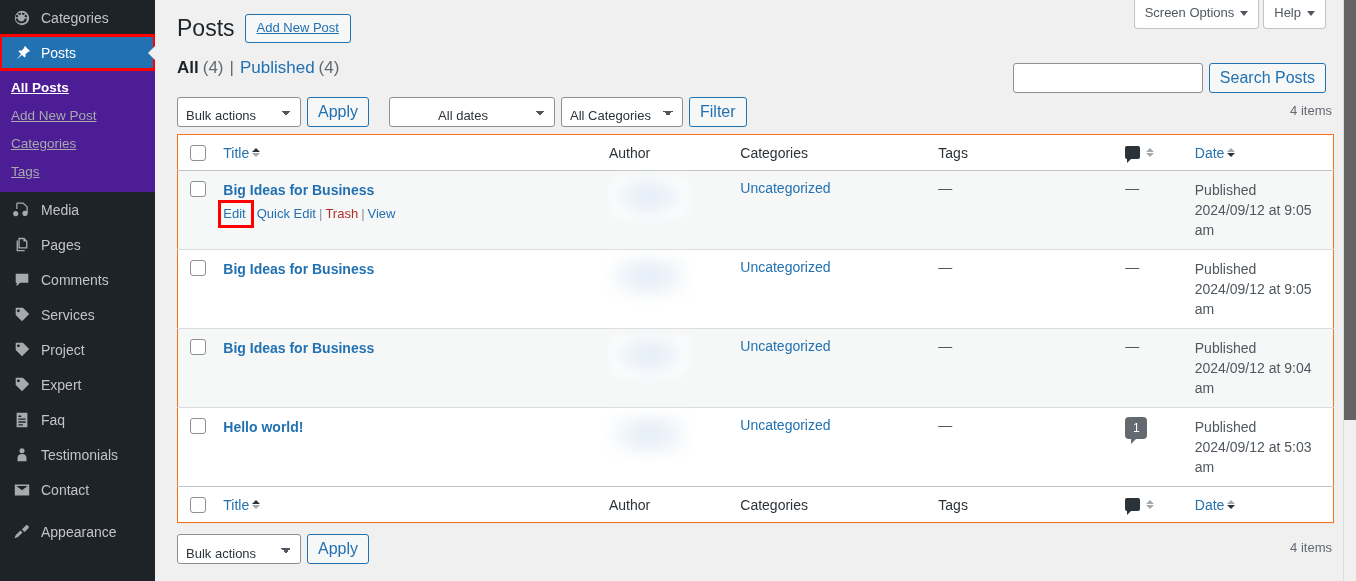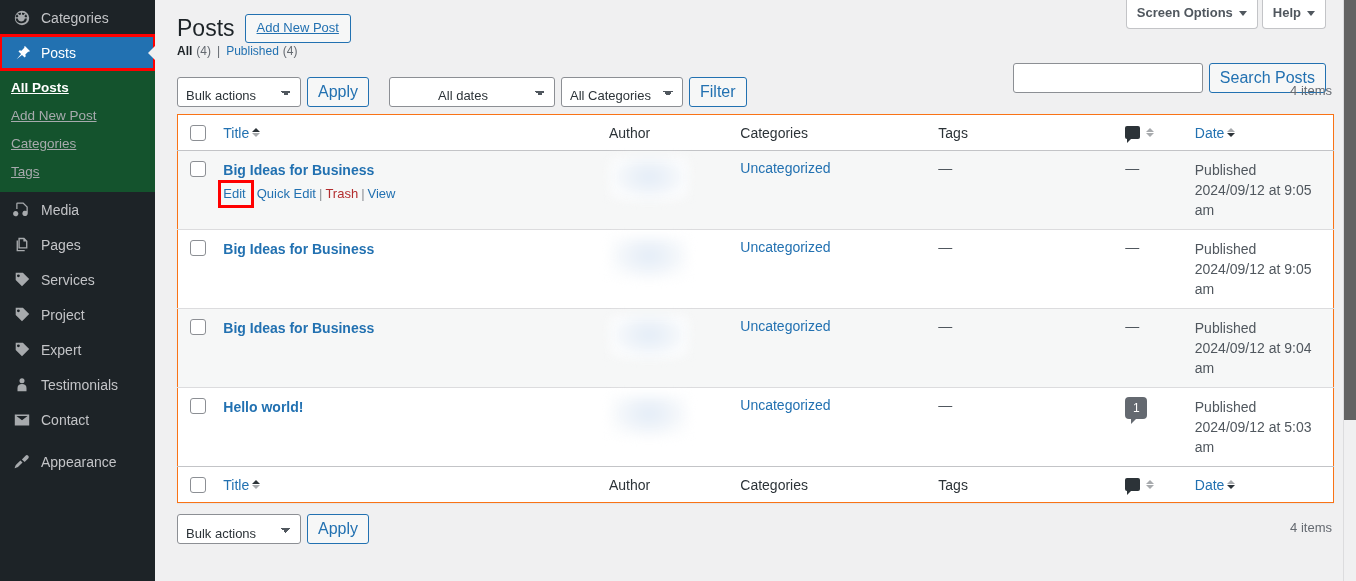--- a/index.html
+++ b/index.html
@@ -46,21 +46,21 @@
   }
   .menu-item.current::after {
     content: "";
     position: absolute;
     right: -1px; top: 50%;
     transform: translateY(-50%);
     border-style: solid;
     border-width: 8px 8px 8px 0;
     border-color: transparent #f0f0f1 transparent transparent;
   }
-  .submenu { background: #14532d; padding: 4px 0 6px 0; }
+  .submenu { background: #4c1d95; padding: 4px 0 6px 0; }
   .submenu .sub-item {
     display: block;
     padding: 5px 0 5px 11px;
     font-size: 13.5px;
     color: #a7aaad;
     line-height: 18px;
   }
   .submenu .sub-item.current { color: #fff; font-weight: bold; }
   .menu-sep { height: 7px; }
 
@@ -69,21 +69,21 @@
     flex: 1 1 auto;
     height: 581px;
     background: #f0f0f1;
     position: relative;
     overflow: hidden;
     padding: 0 22px 0 22px;
   }
   
   .screen-meta {
     position: absolute; top: 0; right: 30px;
-    display: flex; gap: 4px; font-weight: bold;
+    display: flex; gap: 4px;
   }
   .meta-btn {
     background: #fff;
     border: 1px solid #c3c4c7;
     border-top: none;
     border-radius: 0 0 4px 4px;
     padding: 5px 10px 7px 10px;
     font-size: 13px;
     color: #50575e;
     display: flex; align-items: center; gap: 6px;
@@ -107,21 +107,22 @@
     border: 1px solid #2271b1;
     color: #2271b1;
     background: #f6f7f7;
     border-radius: 3px;
     font-size: 13px;
     padding: 5px 11px 6px 11px;
     line-height: 16px;
   }
 
   .subsubsub {
-    font-size: 12px;
+    margin-top: 14px;
+    font-size: 17px;
     color: #2271b1;
     display: flex; align-items: flex-end;
   }
   .subsubsub .cur { color: #1d2327; font-weight: 600; }
   .subsubsub .count { color: #646970; font-weight: 400; }
   .subsubsub .sep { color: #646970; margin: 0 6px; }
   .subsubsub a { color: #2271b1; text-decoration: none; }
 
   .search-box {
     position: absolute;
@@ -382,20 +383,28 @@
 
     <div class="menu-item">
       <span class="mi-icon">
         <svg width="18" height="18" viewBox="0 0 20 20" fill="currentColor">
             <path d="M6 2v12h10V5.5L12.5 2H6zm1.5 1.5h4V6h3v6.5h-7V3.5zM4 5v12h9v-1.5H5.5V5H4z"></path>
           </svg>
       </span>
       <span>Pages</span>
     </div>
 
+    <div class="menu-item">
+      <span class="mi-icon">
+        <svg width="18" height="18" viewBox="0 0 20 20" fill="currentColor">
+            <path d="M3 3h14v10H8l-4 4v-4H3V3z"></path>
+          </svg>
+      </span>
+      <span>Comments</span>
+    </div>
 
     <div class="menu-item">
       <span class="mi-icon">
         <svg width="18" height="18" viewBox="0 0 20 20" fill="currentColor">
             <path d="M11 2H3v8l7 7 8-8-7-7zM6 7a1.6 1.6 0 1 1 0-3.2A1.6 1.6 0 0 1 6 7z"></path>
           </svg>
       </span>
       <span>Services</span>
     </div>
 
@@ -410,20 +419,28 @@
 
     <div class="menu-item">
       <span class="mi-icon">
         <svg width="18" height="18" viewBox="0 0 20 20" fill="currentColor">
             <path d="M11 2H3v8l7 7 8-8-7-7zM6 7a1.6 1.6 0 1 1 0-3.2A1.6 1.6 0 0 1 6 7z"></path>
           </svg>
       </span>
       <span>Expert</span>
     </div>
 
+    <div class="menu-item">
+      <span class="mi-icon">
+        <svg width="18" height="18" viewBox="0 0 20 20" fill="currentColor">
+            <path d="M4 2h12v16H4V2zm2 3v1.6h3.2V5H6zm0 3.2v1.6h8V8.2H6zm0 3.2V13h8v-1.6H6zm0 3.2V16h5v-1.4H6zm5.2-6.4V5H14v3.2h-2.8z"></path>
+          </svg>
+      </span>
+      <span>Faq</span>
+    </div>
 
     <div class="menu-item">
       <span class="mi-icon">
         <svg width="18" height="18" viewBox="0 0 20 20" fill="currentColor">
             <circle cx="10" cy="5.3" r="2.8"></circle>
             <path d="M10 9c-3 0-5 1.7-5 4.2V17h10v-3.8C15 10.7 13 9 10 9z"></path>
           </svg>
       </span>
       <span>Testimonials</span>
     </div>

